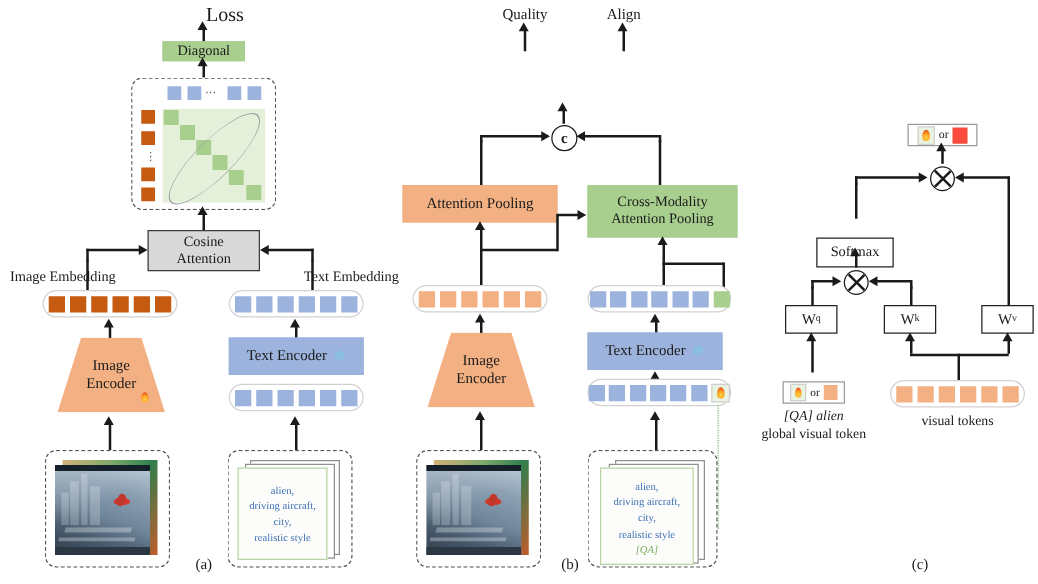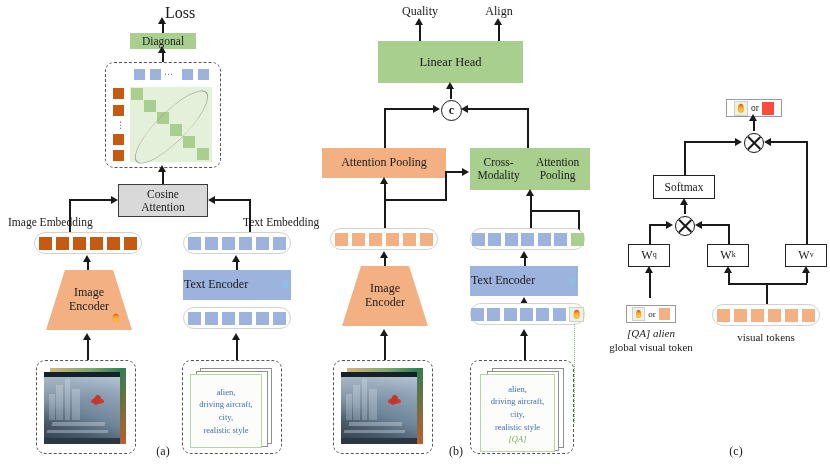--- a/index.html
+++ b/index.html
@@ -13,21 +13,21 @@
   .lbl{position:absolute;font-size:11.5px;white-space:nowrap;color:#1a1a1a;}
   .lbl.c{transform:translateX(-50%);}
   .caption{position:absolute;font-size:12px;transform:translateX(-50%);}
 
   
   .box{position:absolute;box-sizing:border-box;display:flex;align-items:center;
        justify-content:center;text-align:center;line-height:1.12;font-size:11.5px;}
   .box-green{background:#a8cf8e;border:1px solid #a8cf8e;}
   .box-orange{background:#f3b183;border:1px solid #f3b183;}
   .box-gray{background:#d9d9d9;border:1.2px solid #3c3c3c;}
-  .box-blue{background:#9cb3dd;border:1px solid #9cb3dd;justify-content:space-between;}
+  .box-blue{background:#9cb3dd;border:1px solid #9cb3dd;}
   .box-white{background:#ffffff;border:1.3px solid #222;}
 
   
   .capsule{position:absolute;box-sizing:border-box;border:1.3px solid #d2d2d2;
            border-radius:12px;background:#fff;display:flex;align-items:center;
            justify-content:center;gap:4px;}
   .tok{width:13px;height:13px;display:inline-block;}
   .tok-blue{background:#9cb3dd;}
   .tok-orange{background:#f3b183;}
   .tok-orange-d{background:#c55a11;}
@@ -247,23 +247,20 @@
 
 <div class="caption" style="left:163px;top:444px;">(a)</div>
 
 <div class="lbl c" style="left:420px;top:4px;font-size:12px;">Quality</div>
 <div class="lbl c" style="left:499px;top:4px;font-size:12px;">Align</div>
 <div class="vline" style="left:419px;top:23px;height:18px;"></div>
 <div class="arrowup" style="left:415px;top:18px;"></div>
 <div class="vline" style="left:498px;top:23px;height:18px;"></div>
 <div class="arrowup" style="left:494px;top:18px;"></div>
 
-<div class="box box-green" style="left:378px;top:41px;width:145px;height:42px;font-size:12.5px;">
-  <span>Linear Head</span>
-</div>
 
 <div class="vline" style="left:450px;top:85px;height:14px;"></div>
 <div class="arrowup" style="left:446px;top:82px;"></div>
 
 <div class="opc" style="left:441px;top:100px;width:19px;height:19px;">
   <span>c</span>
 </div>
 
 <div class="vline thick" style="left:384px;top:112px;height:45px;"></div>
 <div class="hline thick" style="left:384px;top:108px;width:50px;"></div>
@@ -272,21 +269,21 @@
 
 <div class="vline thick" style="left:527px;top:112px;height:40px;"></div>
 <div class="hline thick" style="left:468px;top:108px;width:60px;"></div>
 <div class="vline thick" style="left:527px;top:108px;height:6px;"></div>
 <div class="arrowleft" style="left:461px;top:105px;"></div>
 
 <div class="box box-orange" style="left:322px;top:148px;width:124px;height:30px;font-size:12px;">
   <span>Attention Pooling</span>
 </div>
 
-<div class="box box-green" style="left:470px;top:148px;width:120px;height:42px;flex-direction:row;font-size:11.5px;">
+<div class="box box-green" style="left:470px;top:148px;width:120px;height:42px;flex-direction:column;font-size:11.5px;">
   <span>Cross-Modality</span>
   <span>Attention Pooling</span>
 </div>
 
 <div class="vline thick" style="left:384px;top:181px;height:50px;"></div>
 <div class="arrowup" style="left:380px;top:177px;"></div>
 
 <div class="hline thick" style="left:384px;top:199px;width:62px;"></div>
 <div class="vline thick" style="left:445px;top:172px;height:29px;"></div>
 <div class="hline thick" style="left:445px;top:171px;width:18px;"></div>
@@ -395,21 +392,21 @@
 
 <div class="vline thick" style="left:684px;top:146px;height:29px;"></div>
 <div class="hline thick" style="left:684px;top:141px;width:52px;"></div>
 <div class="vline thick" style="left:684px;top:141px;height:7px;"></div>
 <div class="arrowright" style="left:735px;top:138px;"></div>
 
 <div class="vline thick" style="left:806px;top:141px;height:106px;"></div>
 <div class="hline thick" style="left:770px;top:141px;width:37px;"></div>
 <div class="arrowleft" style="left:764px;top:138px;"></div>
 
-<div class="box box-white" style="left:653px;top:175px;width:62px;height:24px;font-size:11.5px;">
+<div class="box box-white" style="left:653px;top:190px;width:62px;height:24px;font-size:11.5px;">
   <span>Softmax</span>
 </div>
 <div class="vline" style="left:684px;top:202px;height:12px;"></div>
 <div class="arrowup" style="left:680px;top:198px;"></div>
 
 <div class="opx" style="left:675px;top:216px;width:18px;height:18px;overflow:hidden;"></div>
 
 <div class="vline thick" style="left:649px;top:229px;height:15px;"></div>
 <div class="hline thick" style="left:649px;top:224px;width:18px;"></div>
 <div class="vline thick" style="left:649px;top:224px;height:7px;"></div>

